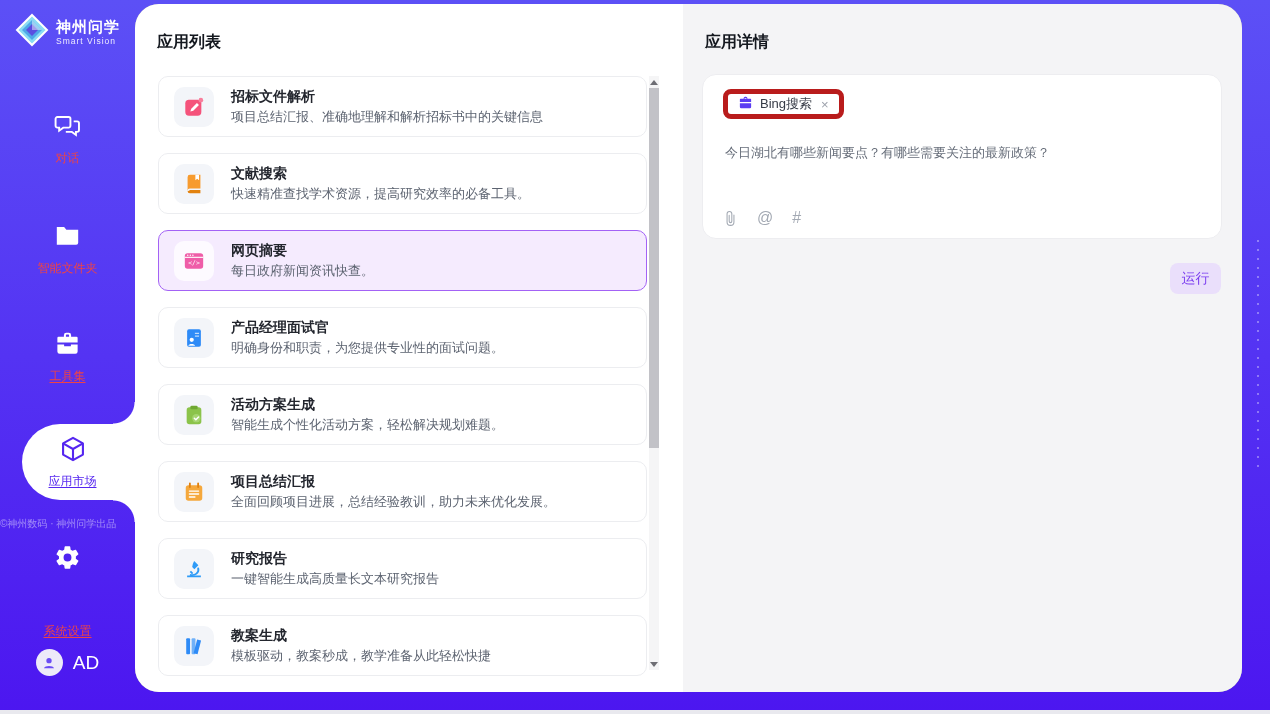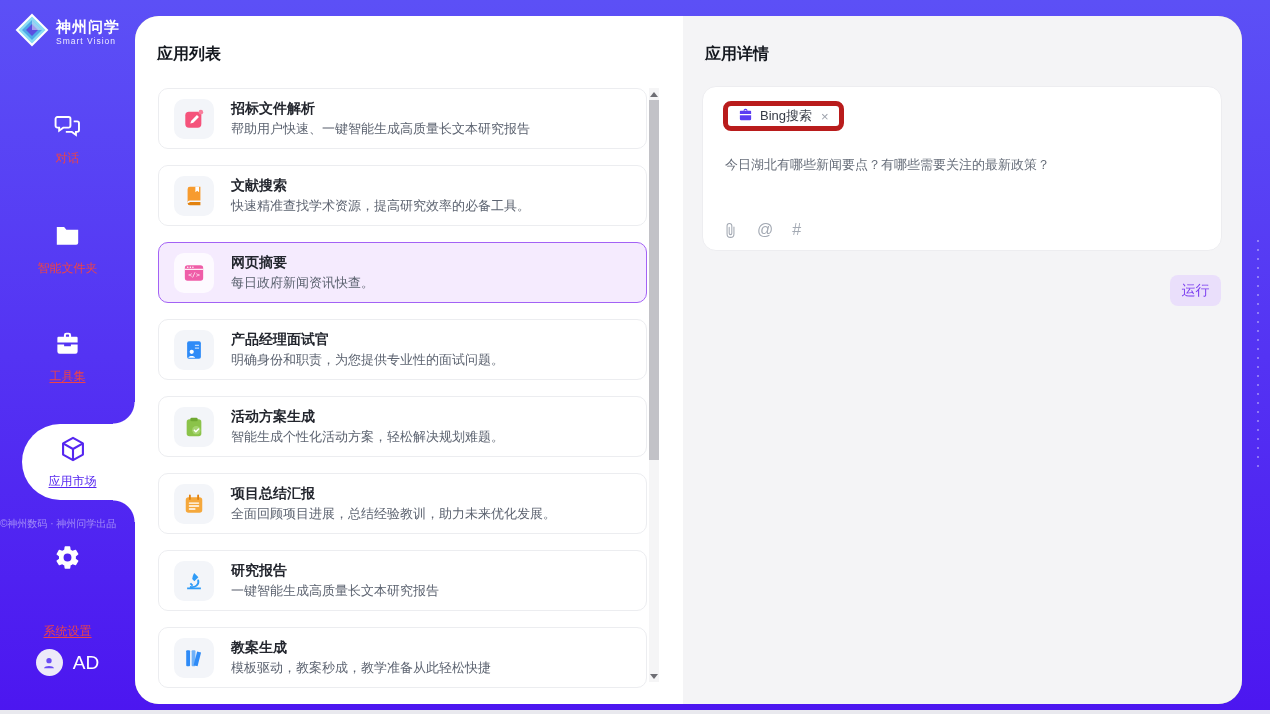--- a/index.html
+++ b/index.html
@@ -7,21 +7,21 @@
     width:1270px;height:714px;position:relative;overflow:hidden;
     background:linear-gradient(180deg,#5C50F6 0%,#4C16F0 100%);
     font-family:"Liberation Sans","DejaVu Sans",sans-serif;
     -webkit-font-smoothing:antialiased;
   }
   .bottom-strip{position:absolute;left:0;right:0;bottom:0;height:4px;background:#E9E9EE;}
   .right-dots{position:absolute;right:11px;top:240px;bottom:240px;width:2px;
     background-image:repeating-linear-gradient(180deg,rgba(255,255,255,.35) 0 2px,transparent 2px 9px);}
 
   
-  .content{position:absolute;left:135px;top:16px;width:1107px;height:688px;
+  .content{position:absolute;left:135px;top:4px;width:1107px;height:688px;
     background:#a3a3a3;border-radius:24px;overflow:hidden;display:flex;}
   .list-panel{width:548px;position:relative;background:#fff;}
   .detail-panel{flex:1;background:#F4F4F6;position:relative;}
   .panel-title{position:absolute;top:28px;left:22px;font-size:16px;font-weight:bold;color:#14181F;}
 
   
   .app-list{position:absolute;top:72px;left:23px;width:489px;}
   .app-card{height:61px;border:1px solid #ECEDF0;border-radius:10px;margin-bottom:16px;
     display:flex;align-items:center;padding-left:15px;gap:17px;background:#fff;
     box-sizing:border-box;cursor:pointer;}
@@ -159,21 +159,21 @@
         <div class="app-card">
           <span class="app-icon">
             <svg width="22" height="22" viewBox="0 0 24 24">
               <rect x="2.5" y="4" width="17.5" height="17.5" rx="4" fill="#F5537B"></rect>
               <circle cx="19.5" cy="4.5" r="2.5" fill="#F87E9C"></circle>
               <path d="M8 17l1-3.2 6.2-6.2 2.2 2.2-6.2 6.2z" fill="#fff"></path>
             </svg>
           </span>
           <span>
             <div class="app-title">招标文件解析</div>
-            <div class="app-desc">帮助用户快速、一键智能生成高质量长文本研究报告</div>
+            <div class="app-desc">项目总结汇报、准确地理解和解析招标书中的关键信息</div>
           </span>
         </div>
         <div class="app-card">
           <span class="app-icon">
             <svg width="22" height="22" viewBox="0 0 24 24">
               <path d="M5 4.5A2.5 2.5 0 0 1 7.5 2H19v15H7.5A2.5 2.5 0 0 0 5 19.5z" fill="#F79B2E"></path>
               <path d="M5 19.5A2.5 2.5 0 0 0 7.5 22H19v-3.5H7.5a2.5 2.5 0 0 1-2.5 1z" fill="#E2820F"></path>
               <path d="M13.5 2v6l2-1.6L17.5 8V2z" fill="#fff"></path>
             </svg>
           </span>

